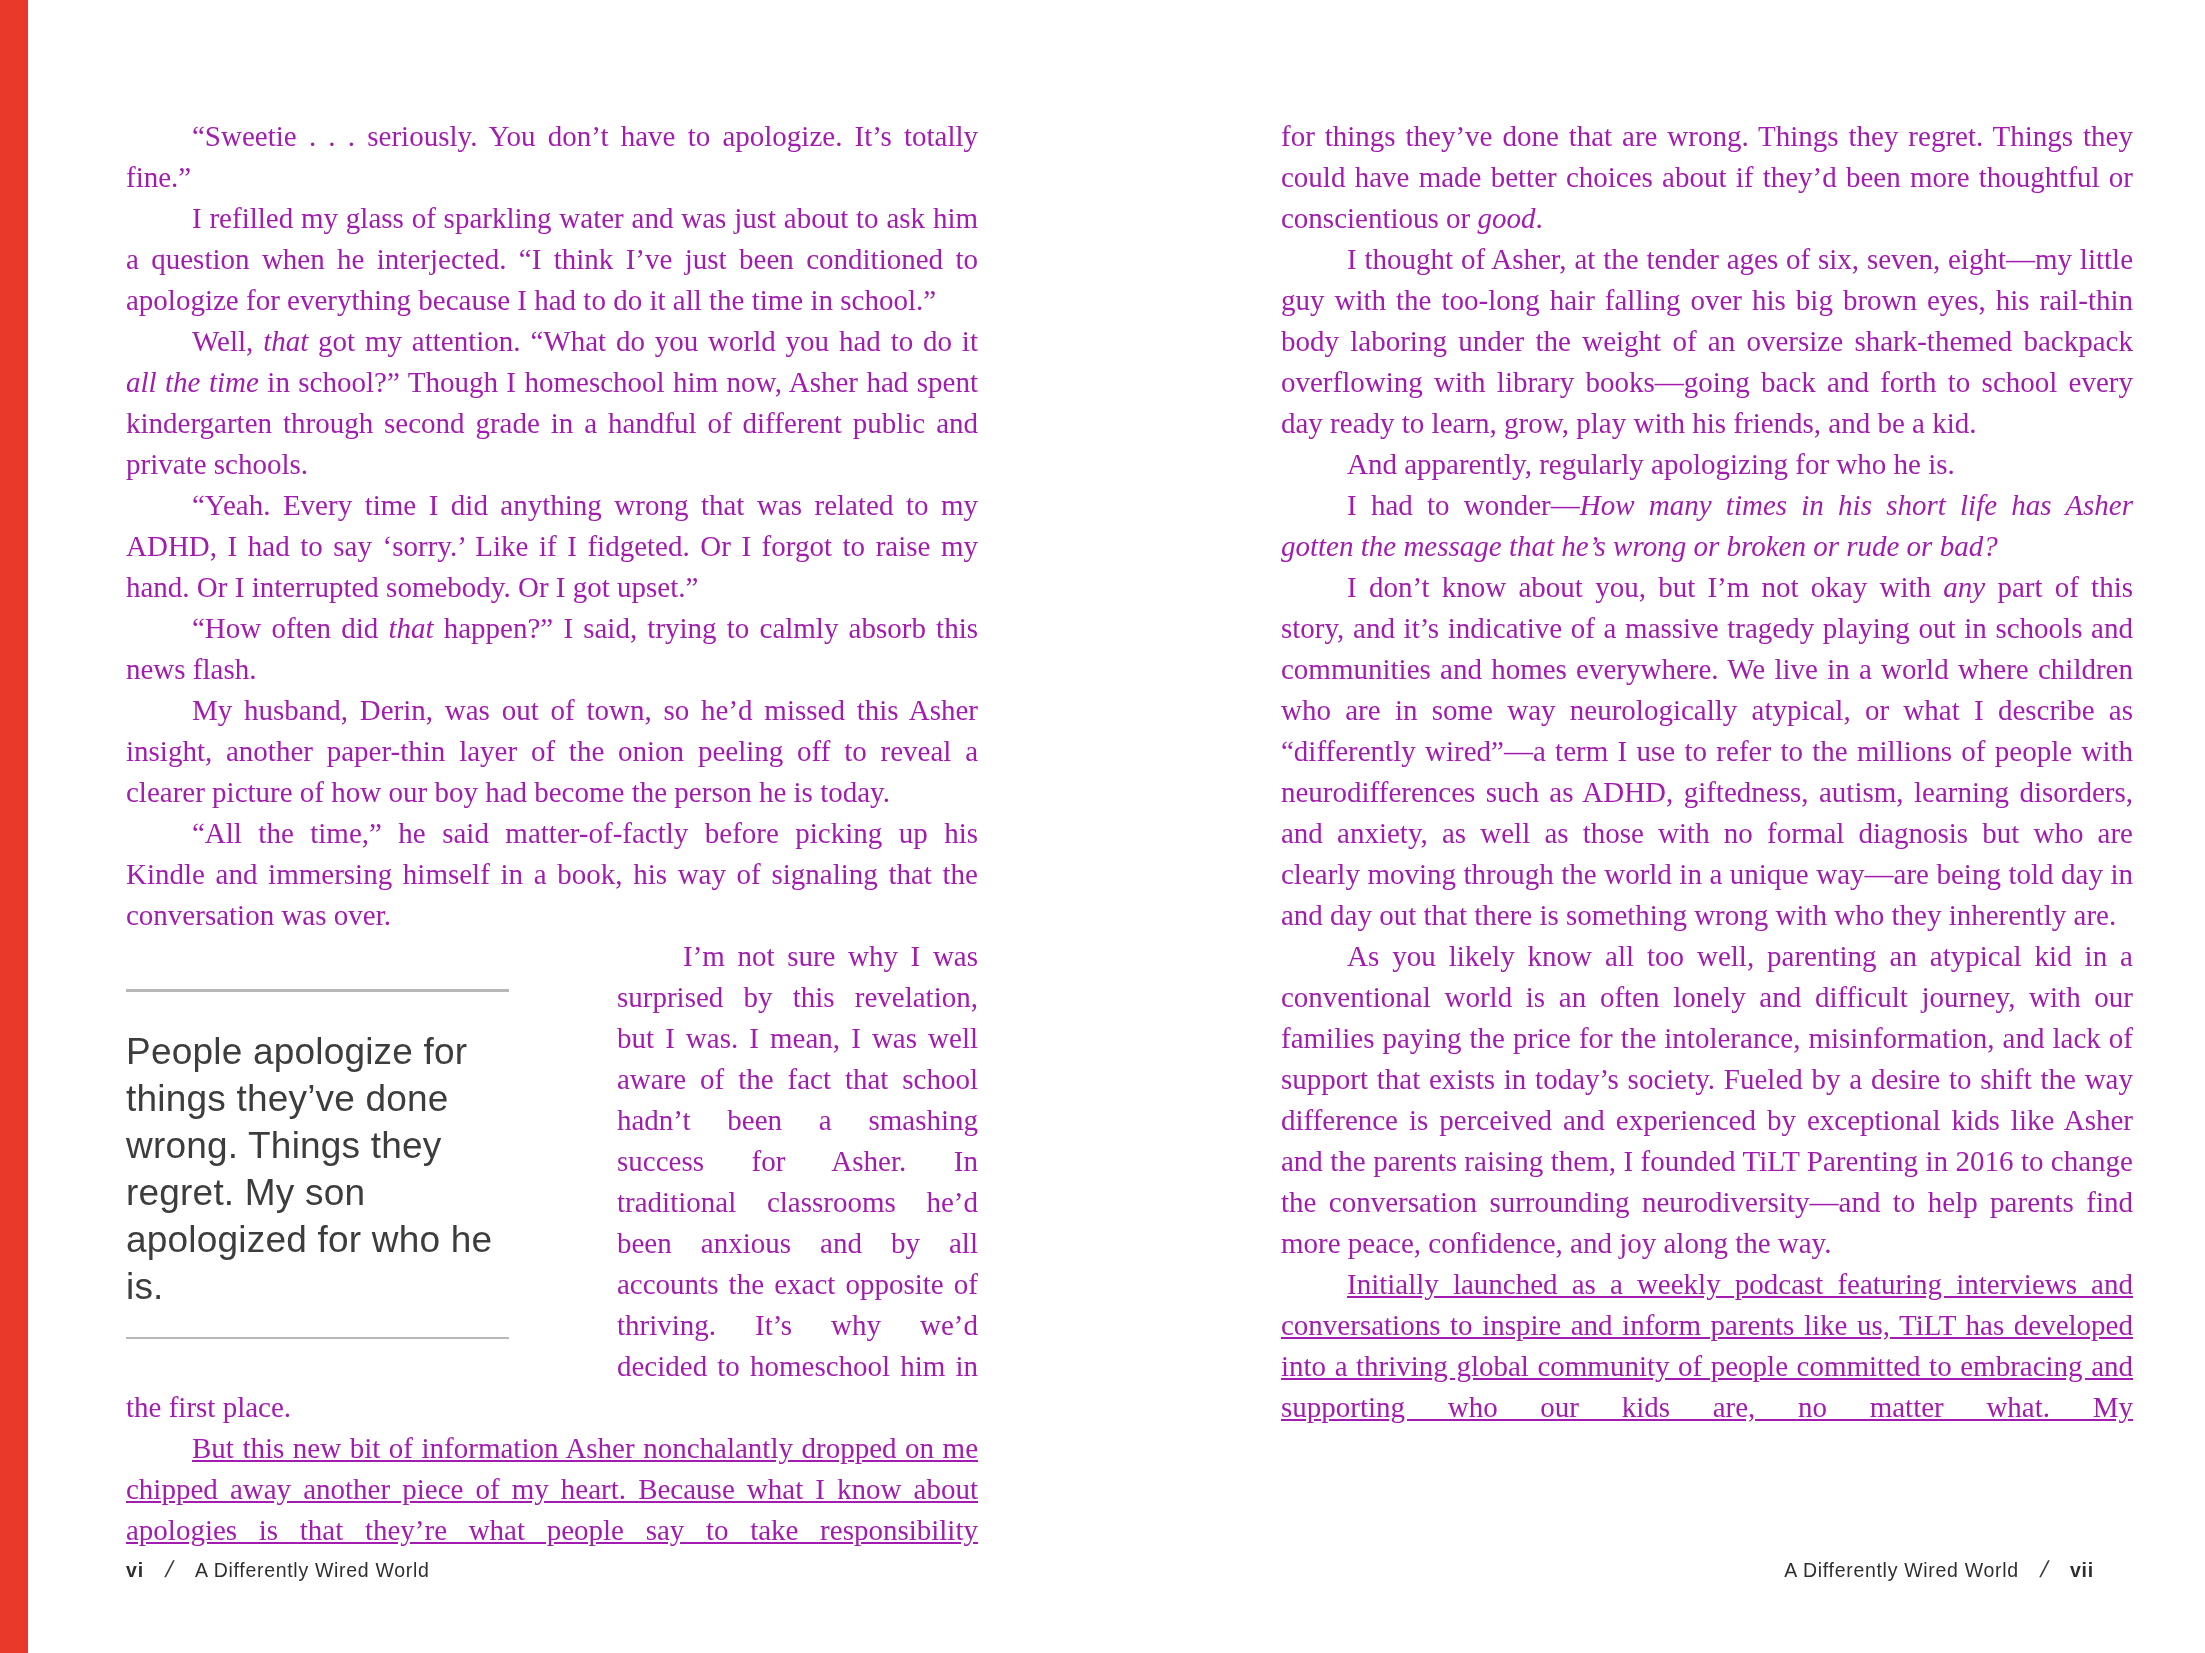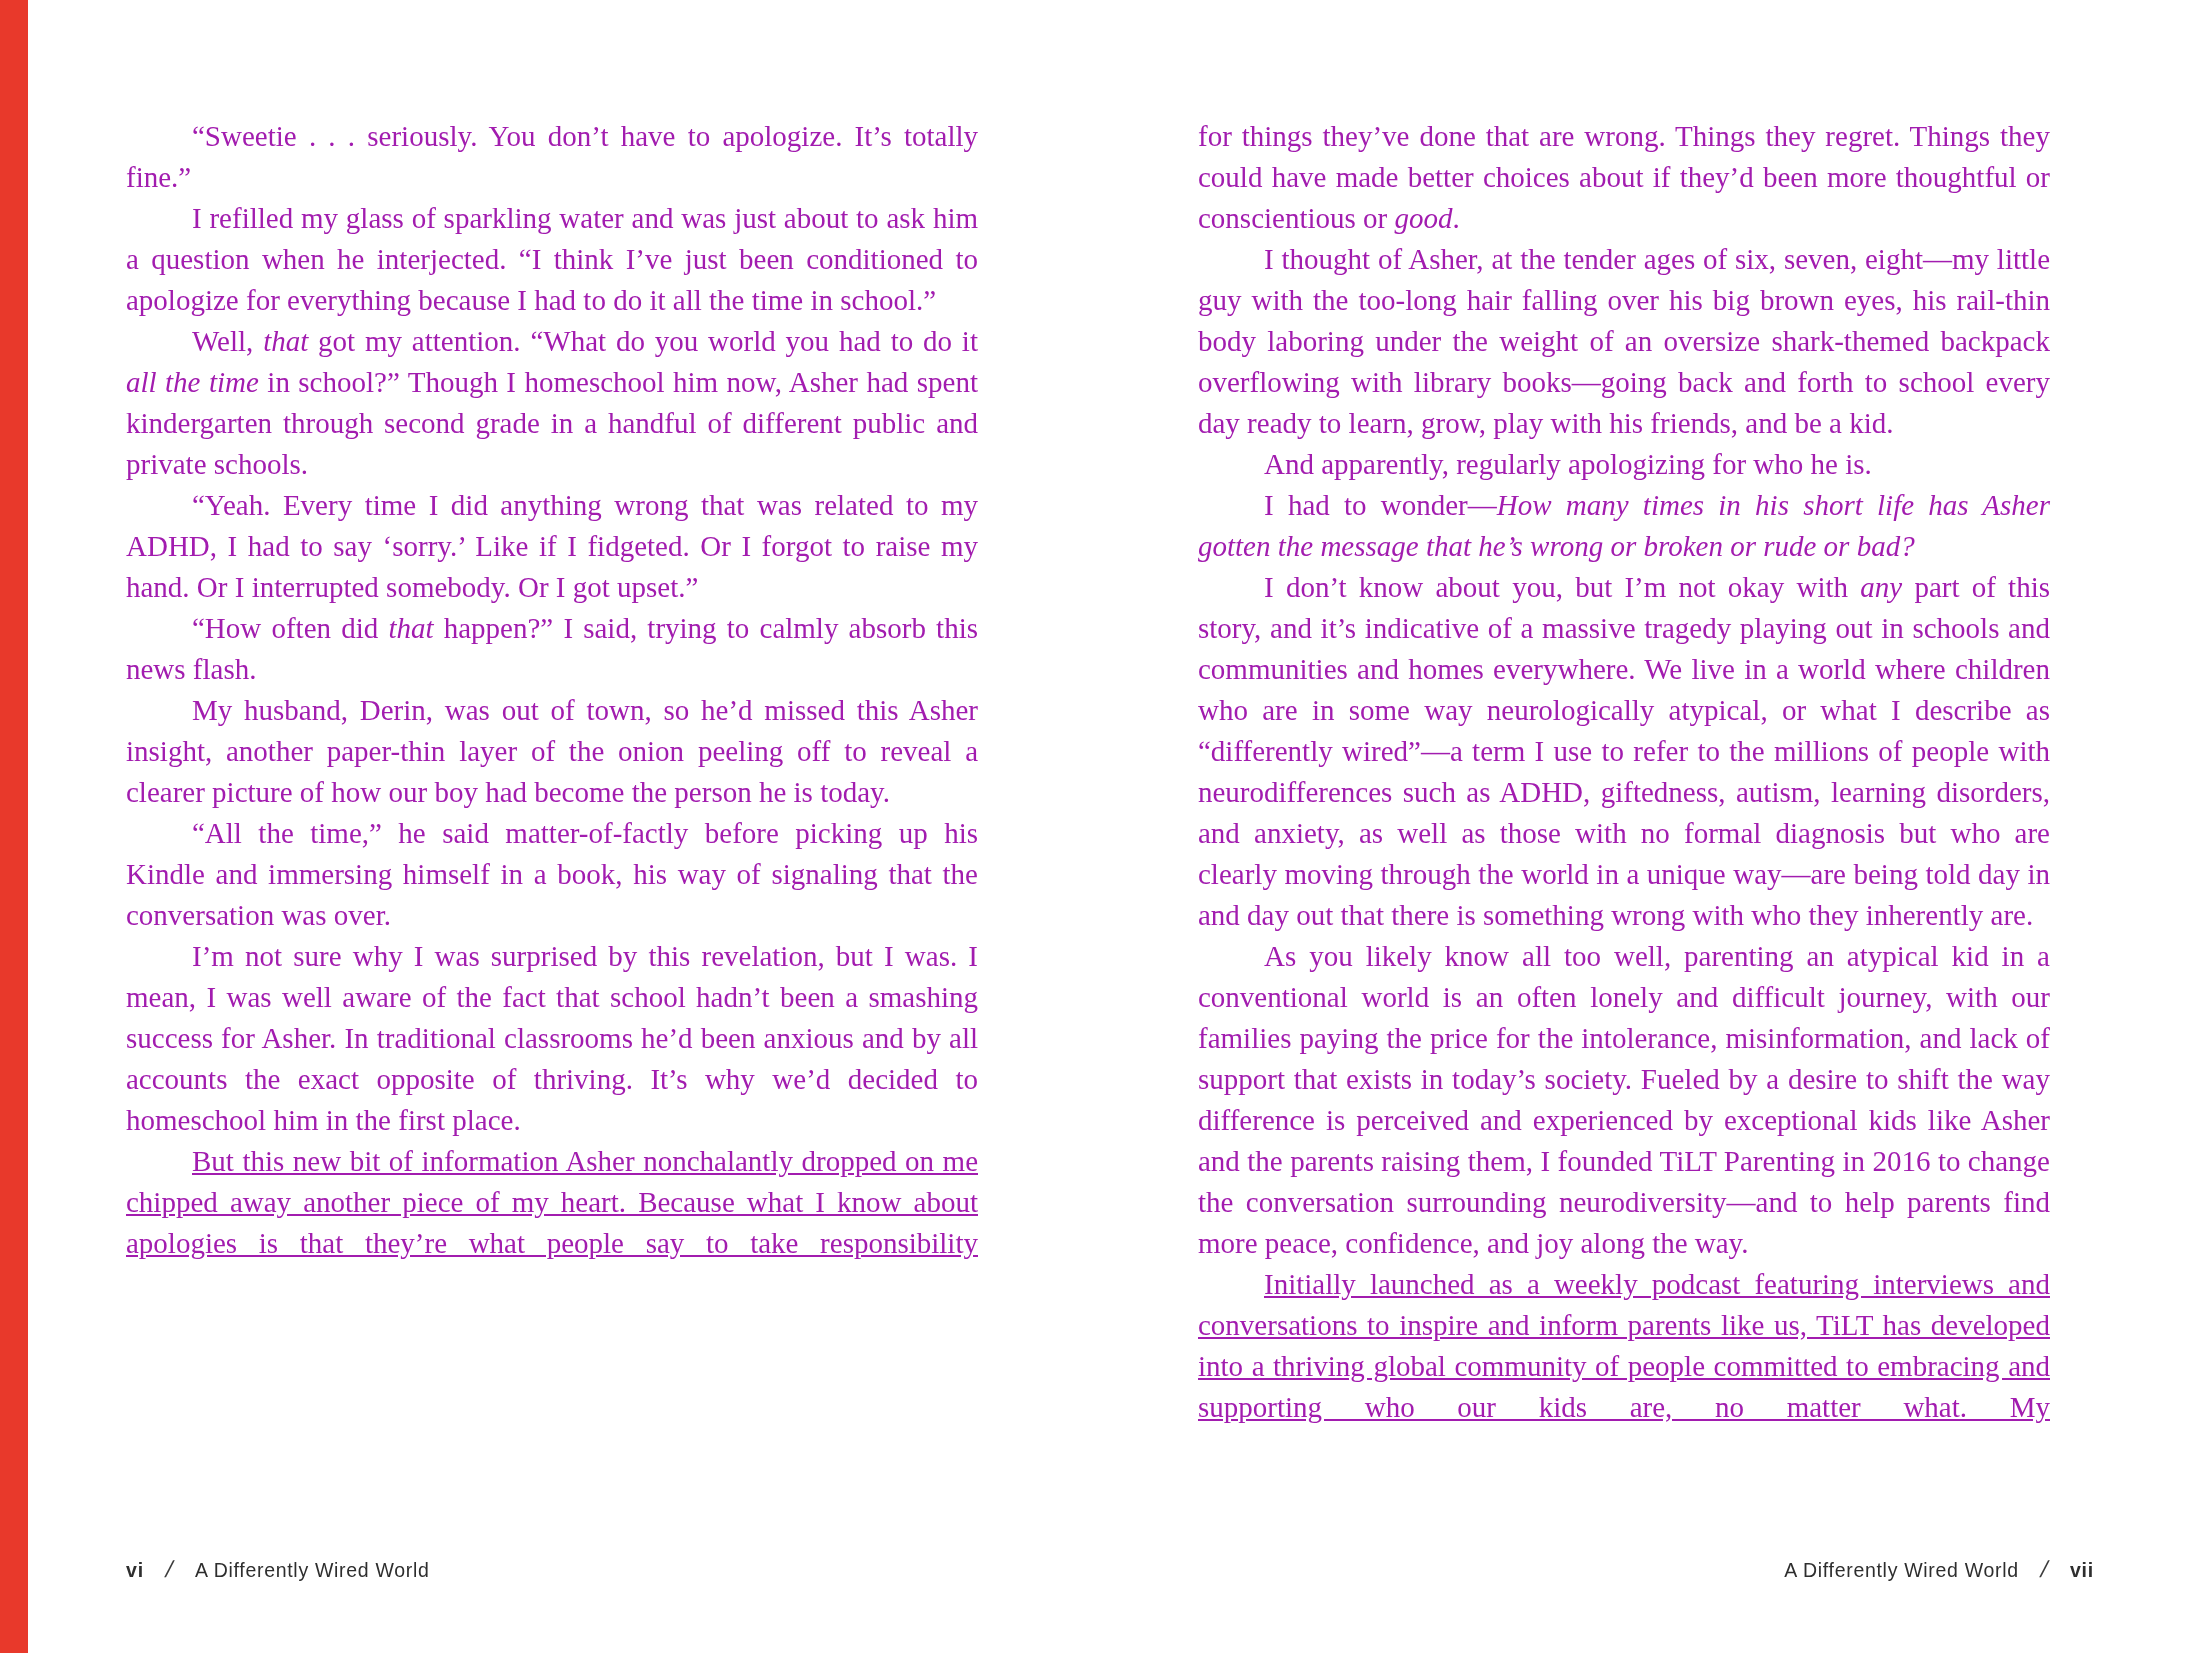--- a/index.html
+++ b/index.html
@@ -6,21 +6,21 @@
   body{
     width:2205px;height:1654px;position:relative;
     background:#ffffff;overflow:hidden;
     font-family:"Liberation Serif","DejaVu Serif",serif;
   }
   
   .cover-edge{position:absolute;left:0;top:0;width:28px;height:1654px;}
 
   .page-body{position:absolute;top:116px;}
   .page-body.left{left:126px;width:852px;}
-  .page-body.right{left:1198px;width:852px;}
+  .page-body.right{left:1281px;width:852px;}
 
   p.body{
     margin:0;
     font-size:29px;line-height:41px;
     color:#a21caf;
     text-align:justify;
     hyphens:auto;-webkit-hyphens:auto;
   }
   p.body.indent{text-indent:66px;}
   p.body.flush-last{text-align-last:justify;text-decoration:underline;}
@@ -66,20 +66,25 @@
   <div>
       <p class="body indent"><span>“Sweetie . . . seriously. You don’t have to apologize. It’s totally fine.”</span></p>
       <p class="body indent"><span>I refilled my glass of sparkling water and was just about to ask him a question when he interjected. “I think I’ve just been conditioned to apologize for everything because I had to do it all the time in school.”</span></p>
       <p class="body indent"><span>Well, </span><em>that</em><span> got my attention. “What do you world you had to do it </span><em>all the time</em><span> in school?” Though I homeschool him now, Asher had spent kindergarten through second grade in a handful of different public and private schools.</span></p>
       <p class="body indent"><span>“Yeah. Every time I did anything wrong that was related to my ADHD, I had to say ‘sorry.’ Like if I fidgeted. Or I forgot to raise my hand. Or I interrupted somebody. Or I got upset.”</span></p>
       <p class="body indent"><span>“How often did </span><em>that</em><span> happen?” I said, trying to calmly absorb this news flash.</span></p>
       <p class="body indent"><span>My husband, Derin, was out of town, so he’d missed this Asher insight, another paper-thin layer of the onion peeling off to reveal a clearer picture of how our boy had become the person he is today.</span></p>
       <p class="body indent"><span>“All the time,” he said matter-of-factly before picking up his Kindle and immersing himself in a book, his way of signaling that the conversation was over.</span></p>
     </div>
 
+  <aside class="pullquote">
+    <div class="pq-rule top" style="background: rgb(184, 184, 184);"></div>
+    <p class="pq-text">People apologize for things they’ve done wrong. Things they regret. My son apologized for who he is.</p>
+    <div class="pq-rule" style="background: rgb(184, 184, 184);"></div>
+  </aside>
 
   <div>
       <p class="body indent"><span>I’m not sure why I was surprised by this revelation, but I was. I mean, I was well aware of the fact that school hadn’t been a smashing success for Asher. In traditional classrooms he’d been anxious and by all accounts the exact opposite of thriving. It’s why we’d decided to homeschool him in the first place.</span></p>
       <p class="body indent flush-last"><span>But this new bit of information Asher nonchalantly dropped on me chipped away another piece of my heart. Because what I know about apologies is that they’re what people say to take responsibility</span></p>
     </div>
 </div>
 
 <div class="page-body right">
   <div>
       <p class="body"><span>for things they’ve done that are wrong. Things they regret. Things they could have made better choices about if they’d been more thoughtful or conscientious or </span><em>good</em><span>.</span></p>

